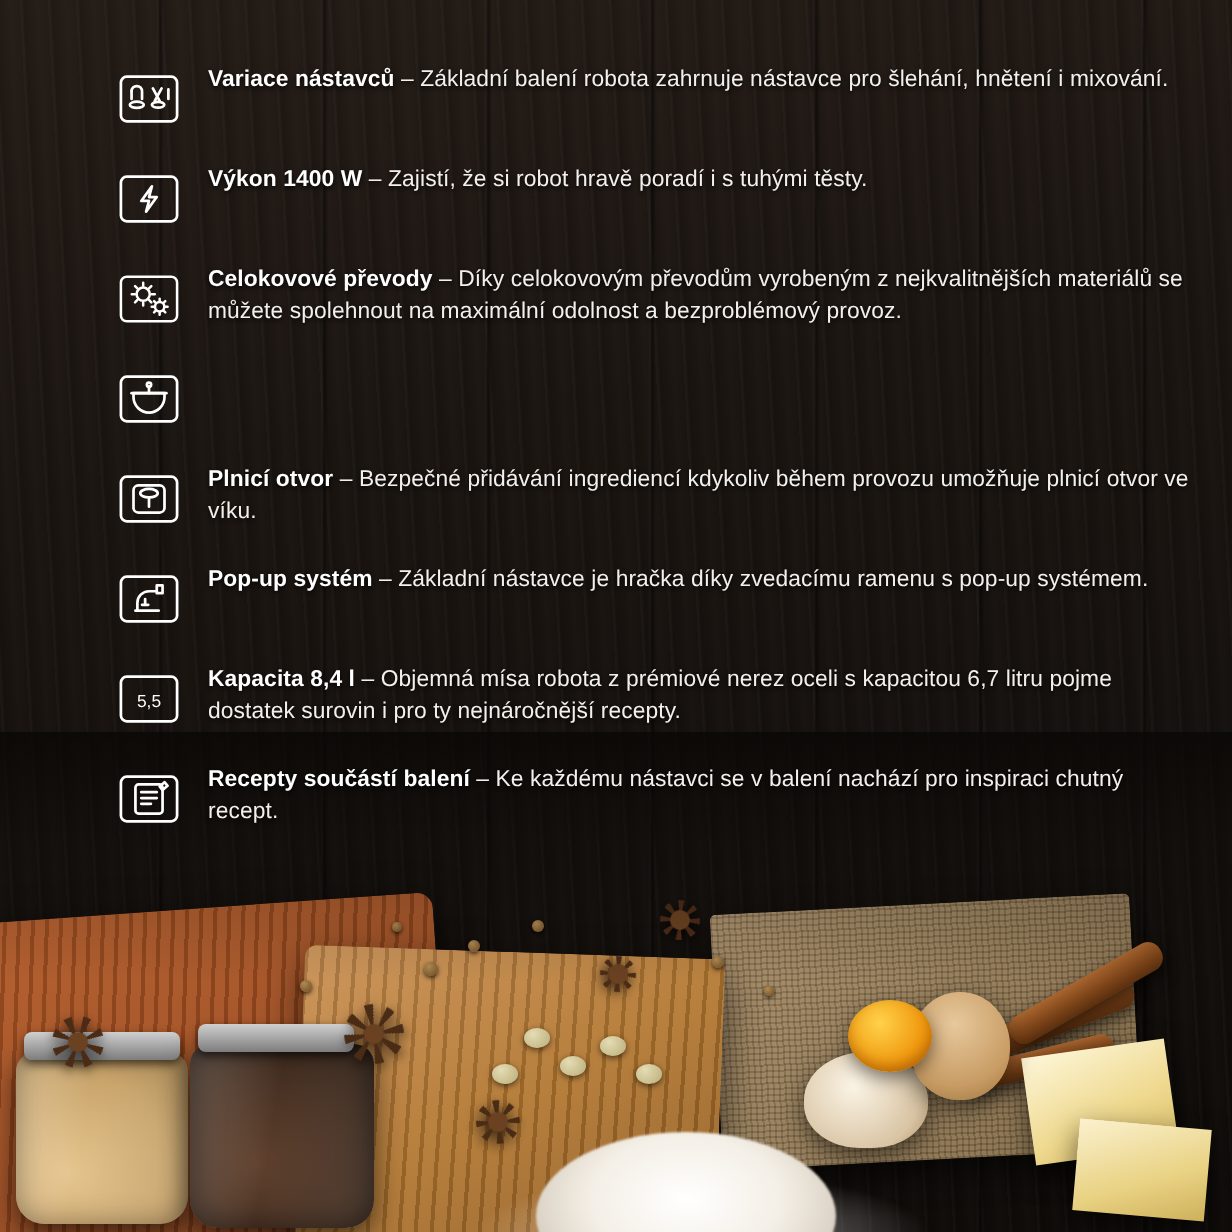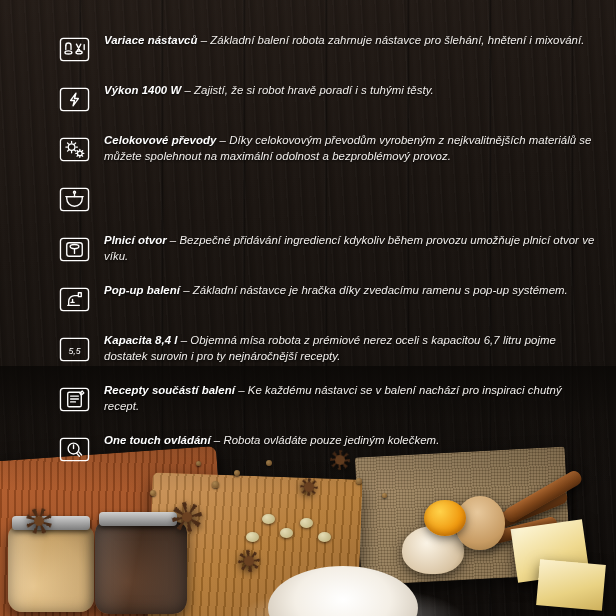--- a/index.html
+++ b/index.html
@@ -40,21 +40,20 @@
 
   
   .features {
     position: absolute;
     left: 0;
     top: 0;
     width: 616px;
     padding: 30px 18px 0 18px;
     box-sizing: border-box;
     z-index: 5;
-    font-style: italic;
   }
   .feature {
     display: flex;
     align-items: flex-start;
     margin-bottom: 13px;
   }
   .feat-icon {
     flex: 0 0 auto;
     width: 36px;
     height: 36px;
@@ -407,21 +406,21 @@
         <svg viewBox="0 0 32 32" fill="none" stroke="#ffffff" stroke-width="1.4" stroke-linecap="round" stroke-linejoin="round">
           <rect x="1.5" y="4.5" width="29" height="23" rx="3"></rect>
           <path d="M9 22h12"></path>
           <path d="M10 22v-4a6 6 0 0 1 6-6h4"></path>
           <path d="M20 9h3v4h-3z"></path>
           <path d="M14 16v3"></path>
           <path d="M12.4 19h3.2"></path>
         </svg>
       </span>
       <div class="feat-text">
-        <span class="feat-title">Pop-up balení</span><span> – Základní nástavce je hračka díky zvedacímu ramenu s pop-up systémem.</span>
+        <span class="feat-title">Pop-up systém</span><span> – Základní nástavce je hračka díky zvedacímu ramenu s pop-up systémem.</span>
       </div>
     </div>
 
     <div class="feature">
       <span class="feat-icon">
         <svg viewBox="0 0 32 32" fill="none" stroke="#ffffff" stroke-width="1.4" stroke-linecap="round" stroke-linejoin="round">
           <rect x="1.5" y="4.5" width="29" height="23" rx="3"></rect>
           <text x="16" y="20.2" font-family="Liberation Sans, sans-serif" font-size="9" fill="#ffffff" stroke="none" text-anchor="middle">5,5</text>
         </svg>
       </span>
@@ -437,33 +436,20 @@
           <rect x="9" y="8.5" width="14" height="15" rx="1.6"></rect>
           <path d="M12 12.5h8M12 15.5h8M12 18.5h5"></path>
           <path d="M21.5 9.5l2.5-2.2 1.6 1.9-2.6 2.2z"></path>
         </svg>
       </span>
       <div class="feat-text">
         <span class="feat-title">Recepty součástí balení</span><span> – Ke každému nástavci se v balení nachází pro inspiraci chutný recept.</span>
       </div>
     </div>
 
-    <div class="feature">
-      <span class="feat-icon">
-        <svg viewBox="0 0 32 32" fill="none" stroke="#ffffff" stroke-width="1.4" stroke-linecap="round" stroke-linejoin="round">
-          <rect x="1.5" y="4.5" width="29" height="23" rx="3"></rect>
-          <circle cx="15" cy="15" r="5.6"></circle>
-          <path d="M15 11.2V15"></path>
-          <path d="M18 19.5l3 3.5M20.5 18.5l2.8 3.2"></path>
-        </svg>
-      </span>
-      <div class="feat-text">
-        <span class="feat-title">One touch ovládání</span><span> – Robota ovládáte pouze jediným kolečkem.</span>
-      </div>
-    </div>
 
   </div>
 
   <div class="food">
     <div class="burlap"></div>
     <div class="board-left"></div>
     <div class="board-mid"></div>
 
     <div class="cinn"></div>
     <div class="cinn two"></div>

